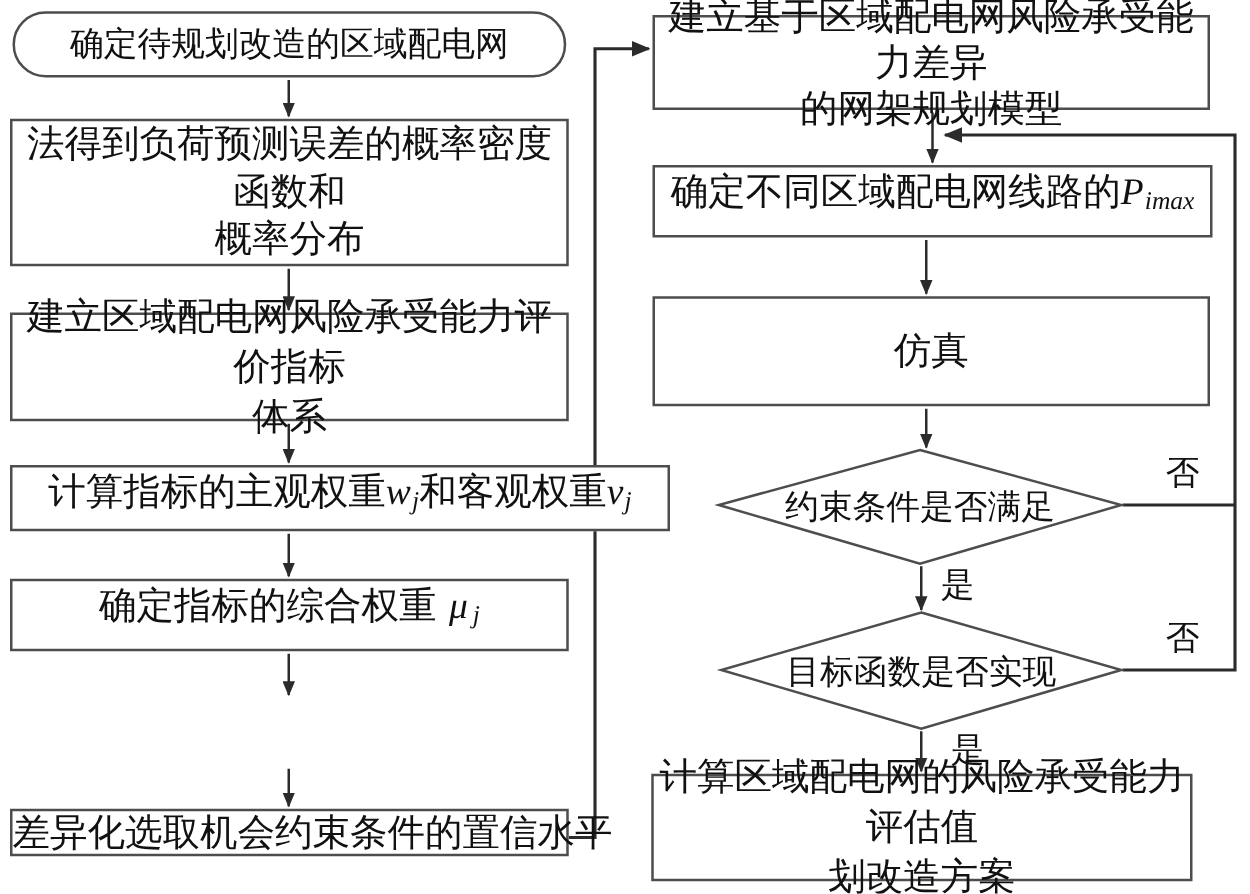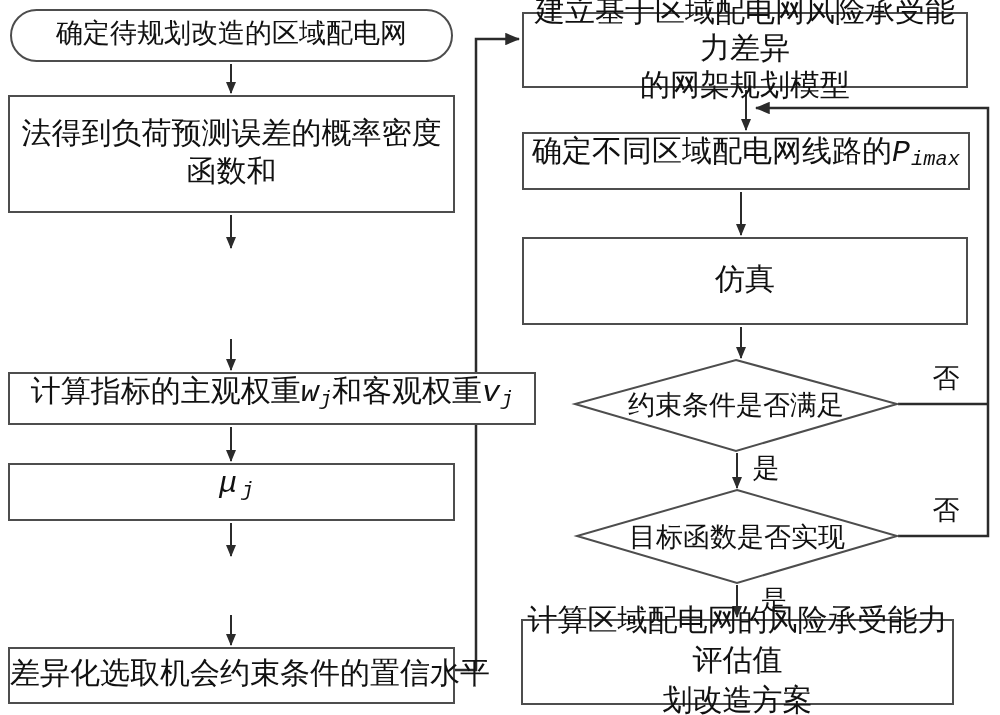--- a/index.html
+++ b/index.html
@@ -6,21 +6,21 @@
     --border:#4d4d4d;
     --line:#2b2b2b;
     --text:#111111;
     --background:#ffffff;
   }
   html,body{margin:0;padding:0;background:var(--background);}
   .canvas{
     position:relative;
     width:1000px;height:715px;
     background:var(--background);
-    font-family:Liberation Mono, monospace;
+    font-family:Liberation Serif, serif;
     color:var(--text);
     overflow:hidden;
   }
   .canvas svg{position:absolute;left:0;top:0;}
   #ah path{fill:var(--line);}
   .node{
     position:absolute;
     box-sizing:border-box;
     border:2px solid var(--border);
     background:var(--background);
@@ -81,39 +81,45 @@
     <polygon points="736,360 897,404 736,451 575,404" fill="var(--background)" stroke="var(--border)" stroke-width="2"></polygon>
     <polygon points="737,490 897,536 737,583 577,536" fill="var(--background)" stroke="var(--border)" stroke-width="2"></polygon>
   </svg>
 
   <div class="node stadium nowrap" style="left:10px;top:9px;width:443px;height:53px">
     <span class="ln">确定待规划改造的区域配电网</span>
   </div>
 
   <div class="node" style="left:8px;top:95px;width:447px;height:118px;line-height:38px">
     <span class="ln">法得到负荷预测误差的概率密度函数和</span>
+    <span class="ln">概率分布</span>
   </div>
 
+  <div class="node" style="left:8px;top:250px;width:447px;height:87px;line-height:40px">
+    <span class="ln">建立区域配电网风险承受能力评价指标</span>
+    <span class="ln">体系</span>
+  </div>
 
   <div class="node row nowrap" style="left:8px;top:372px;width:528px;height:53px">
     <span>计算指标的主观权重</span>
       <span class="var">w</span>
       <sub class="var">j</sub>
       <span>和客观权重</span>
       <span class="var">v</span>
       <sub class="var">j</sub>
   </div>
 
   <div class="node row nowrap" style="left:8px;top:463px;width:447px;height:58px">
+    <span>确定指标的综合权重</span>
       <span class="var" style="margin-left:10px">μ</span>
       <sub class="var gap">j</sub>
   </div>
 
 
-  <div class="node nowrap" style="left:8px;top:647px;width:447px;height:57px">
+  <div class="node nowrap" style="left:8px;top:647px;width:447px;height:38px">
     <span class="ln">差异化选取机会约束条件的置信水平</span>
   </div>
 
   <div class="node" style="left:522px;top:12px;width:446px;height:76px;line-height:37px">
     <span class="ln">建立基于区域配电网风险承受能力差异</span>
     <span class="ln">的网架规划模型</span>
   </div>
 
   <div class="node row nowrap" style="left:522px;top:132px;width:448px;height:58px">
     <span>确定不同区域配电网线路的</span>

